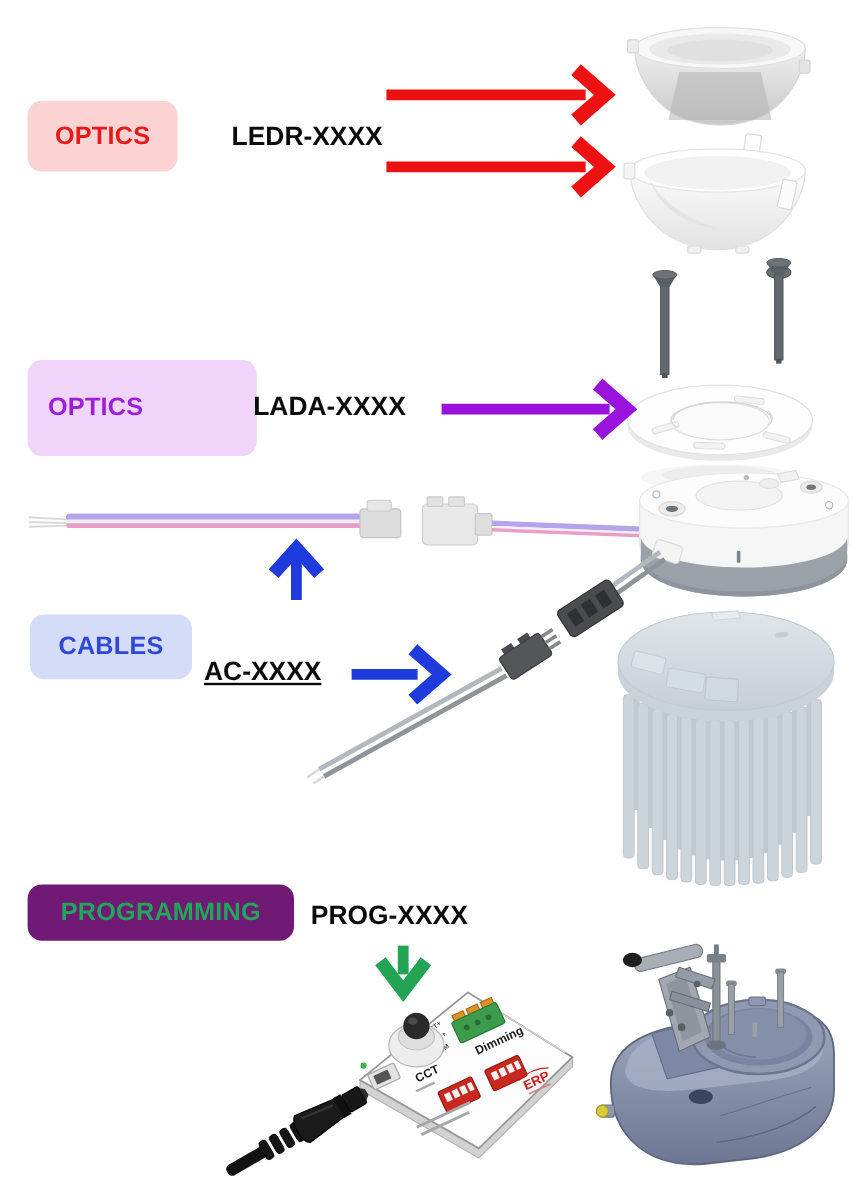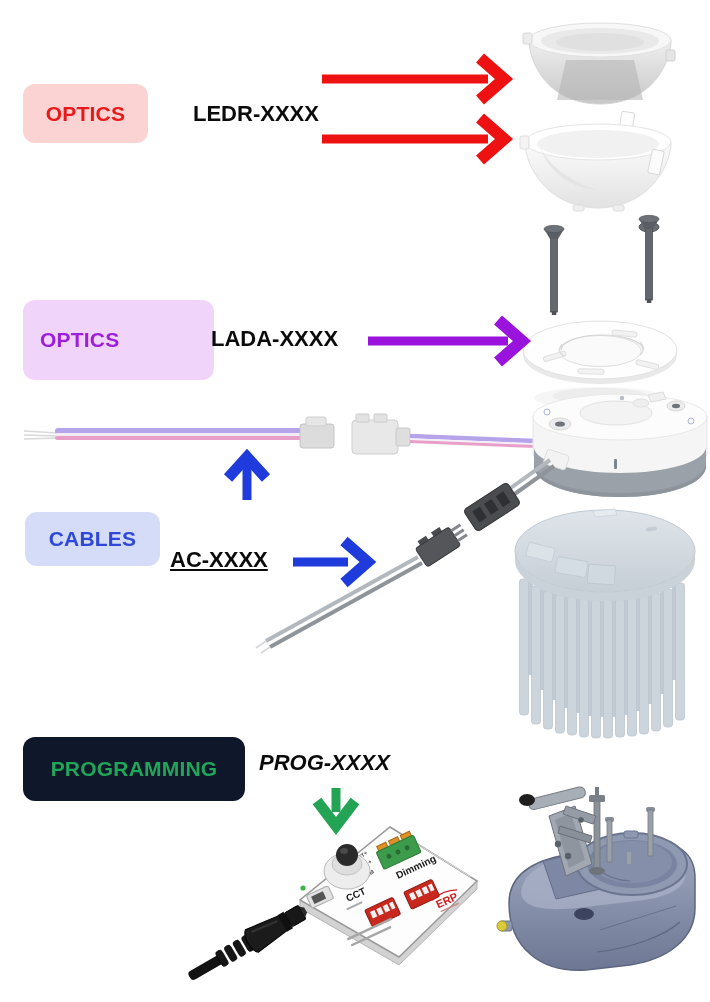--- a/index.html
+++ b/index.html
@@ -10,27 +10,27 @@
   .art { position:absolute; left:0; top:0; width:710px; height:1002px; }
   .pill {
     position:absolute; display:flex; align-items:center; justify-content:center;
     border-radius:12px; font-weight:bold; font-size:21px; letter-spacing:.2px;
   }
   .pill.multiline { flex-direction:column; align-items:flex-start; justify-content:center;
     padding-left:17px; line-height:1.38; }
   .p-optics   { left:23px;  top:84px;  width:125px; height:59px; background:#fbd3d3; color:#e8191a; }
   .p-adapters { left:23px;  top:300px; width:174px; height:80px; background:#f0d4fa; color:#9d1fd9; }
   .p-cables   { left:25px;  top:512px; width:135px; height:54px; background:#d4dcf7; color:#2f48d8;text-align:center; }
-  .p-prog     { left:23px;  top:737px; width:222px; height:64px; background:#0f172a; color:#21a558; }
+  .p-prog     { left:23px;  top:737px; width:222px; height:47px; background:#701a75; color:#21a558; }
   .partnum { position:absolute; font-weight:bold; font-size:22px; color:#0b0b0b; white-space:nowrap; }
   .pn-ledr { left:165px; top:101px;margin-left:28px; }
   .pn-lada { left:211px; top:326px; }
   .pn-dcxw { left:170px; top:506px; }
   .pn-ac   { left:170px; top:547px;text-decoration:underline; }
-  .pn-prog { left:259px; top:750px;font-style:italic; }
+  .pn-prog { left:259px; top:750px; }
   svg text { font-family:"Liberation Sans", sans-serif; }
   .arrow { fill:none; stroke-linecap:butt; stroke-linejoin:miter; }
   .a-red    { stroke:#ee1111; }
   .a-purple { stroke:#9913dc; }
   .a-blue   { stroke:#1f3bdc; }
   .a-green  { stroke:#22a454; }
 </style>
 </head>
 <body>
 

